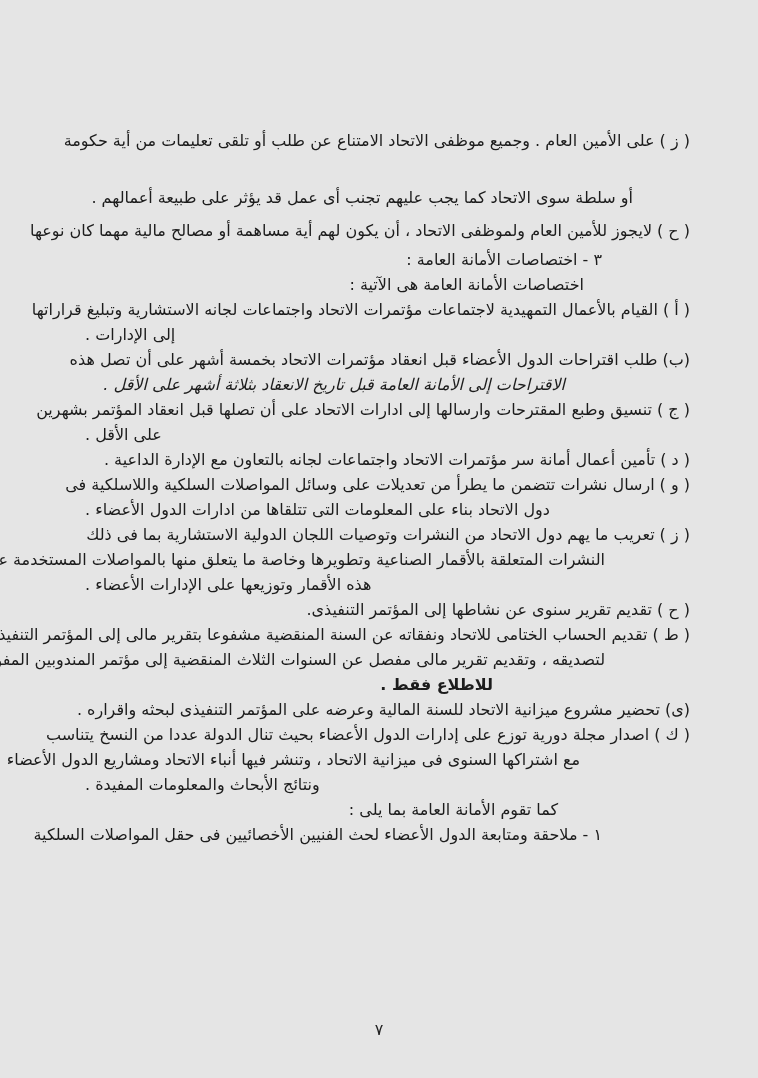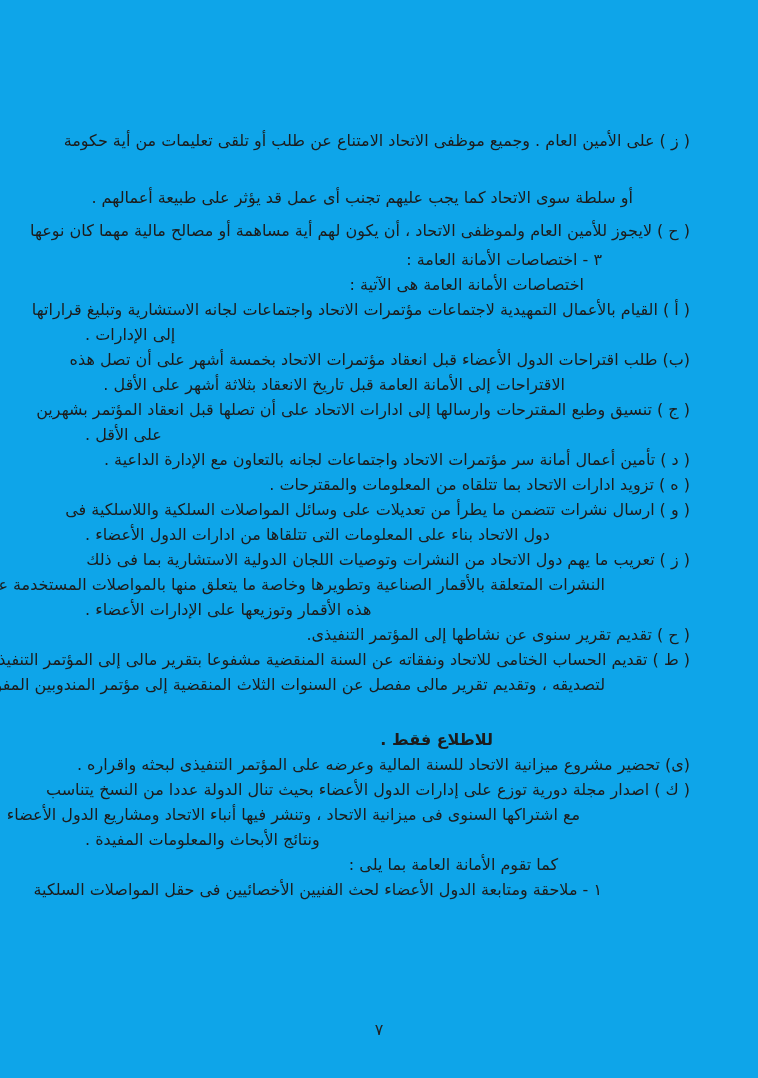--- a/index.html
+++ b/index.html
@@ -5,21 +5,21 @@
   html,body{margin:0;padding:0;}
   body{
     width:758px;height:1078px;
     background:#ffffff;
     font-family:"DejaVu Sans", sans-serif;
     color:#1c1c1c;
   }
   .page{
     position:relative;
     width:758px;height:1078px;
-    background:#0ea5e9;
+    background:#e5e5e5;
     overflow:hidden;
   }
   .col{
     position:absolute;
     top:124px;
     right:68px;
     width:605px;
     direction:rtl;
     font-size:16px;
   }
@@ -29,23 +29,23 @@
     text-align:right;
   }
   .pre .line{line-height:33px;}
   .lbl{margin-left:5px;}
   .heading{padding-right:88px;}
   .intro{padding-right:106px;}
   .cont{padding-right:57px;margin-top:24px;}
   .cont2{padding-right:47px;}
   .cont-md{padding-right:85px;}
   .cont-lg{padding-right:110px;}
-  .end-right{padding-right:125px;}
+  .end-right{padding-right:125px;font-style:italic;}
   .center{text-align:left;}
-  .review{padding-right:197px;font-weight:bold;margin-top:30px;}
+  .review{padding-right:197px;font-weight:bold;}
   .lead{padding-right:132px;}
   .numline{padding-right:88px;}
   .pagenum{
     position:absolute;
     top:1020px;left:0;right:0;
     text-align:center;
     font-size:16px;
     color:#222;
   }
 </style>
@@ -69,21 +69,20 @@
       <div class="line center">إلى الإدارات .</div>
 
       <div class="line"><span class="lbl">(ب)</span><span>طلب اقتراحات الدول الأعضاء قبل انعقاد مؤتمرات الاتحاد بخمسة أشهر على أن تصل هذه</span></div>
       <div class="line end-right">الاقتراحات إلى الأمانة العامة قبل تاريخ الانعقاد بثلاثة أشهر على الأقل .</div>
 
       <div class="line"><span class="lbl">( ج )</span><span>تنسيق وطبع المقترحات وارسالها إلى ادارات الاتحاد على أن تصلها قبل انعقاد المؤتمر بشهرين</span></div>
       <div class="line center">على الأقل .</div>
 
       <div class="line"><span class="lbl">( د )</span><span>تأمين أعمال أمانة سر مؤتمرات الاتحاد واجتماعات لجانه بالتعاون مع الإدارة الداعية .</span></div>
 
-      <div class="line"><span class="lbl">( ه )</span><span>تزويد ادارات الاتحاد بما تتلقاه من المعلومات والمقترحات .</span></div>
 
       <div class="line"><span class="lbl">( و )</span><span>ارسال نشرات تتضمن ما يطرأ من تعديلات على وسائل المواصلات السلكية واللاسلكية فى</span></div>
       <div class="line center">دول الاتحاد بناء على المعلومات التى تتلقاها من ادارات الدول الأعضاء .</div>
 
       <div class="line"><span class="lbl">( ز )</span><span>تعريب ما يهم دول الاتحاد من النشرات وتوصيات اللجان الدولية الاستشارية بما فى ذلك</span></div>
       <div class="line cont-md">النشرات المتعلقة بالأقمار الصناعية وتطويرها وخاصة ما يتعلق منها بالمواصلات المستخدمة عبر</div>
       <div class="line center">هذه الأقمار وتوزيعها على الإدارات الأعضاء .</div>
 
       <div class="line"><span class="lbl">( ح )</span><span>تقديم تقرير سنوى عن نشاطها إلى المؤتمر التنفيذى.</span></div>
 

